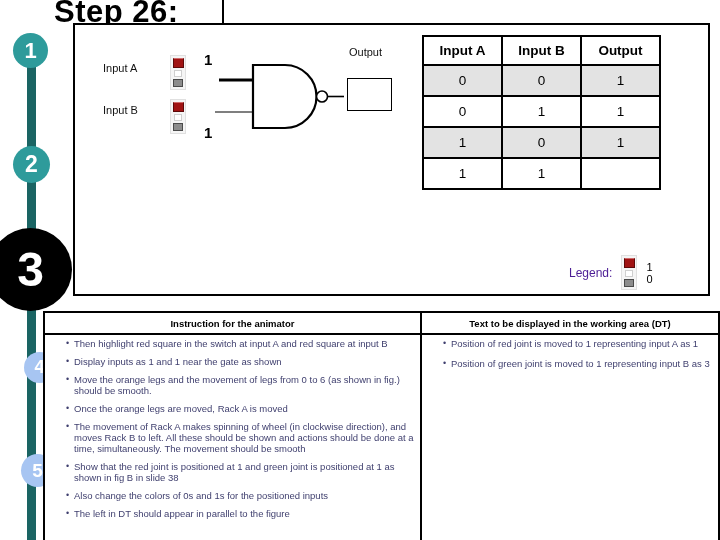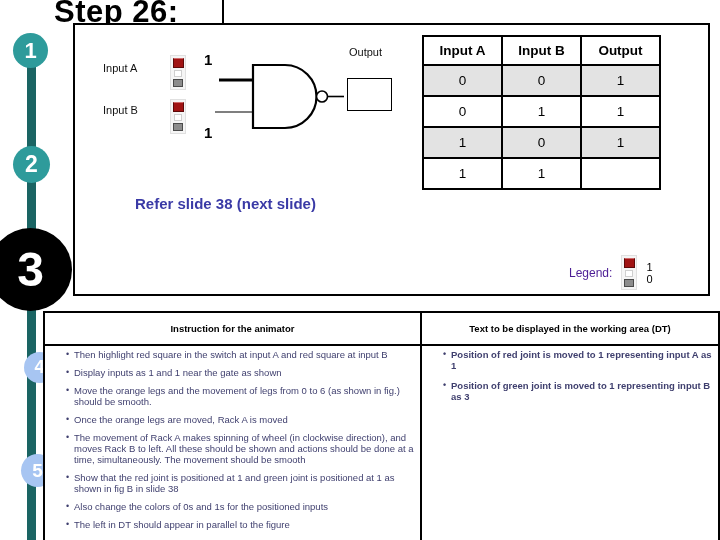--- a/index.html
+++ b/index.html
@@ -47,26 +47,26 @@
   .note { position:absolute; left:60px; top:169px; font-size:15px; font-weight:bold; color:#3A3AA6; line-height:20px; }
 
   .legend { position:absolute; left:494px; top:230px; display:flex; align-items:center; gap:9px; }
   .legend .legend-label { font-size:12px; color:#4c1d95; }
   .legend .switch { position:static; }
   .legend-vals { display:flex; flex-direction:column; font-size:11px; color:#000; line-height:12px; }
 
   
   table.instr { position:absolute; left:43px; top:311px; width:675px; border-collapse:collapse; table-layout:fixed; background:#fff; }
   .instr th, .instr td { border:2px solid #000; box-sizing:border-box; }
-  .instr th { font-size:9.5px; font-weight:bold; color:#000; height:22px; padding:10px 4px; text-align:center;margin-top:29px; }
+  .instr th { font-size:9.5px; font-weight:bold; color:#000; height:22px; padding:4px 4px; text-align:center;margin-top:29px; }
   .instr td { vertical-align:top; padding:3px 5px 0 18px; height:243px; }
   .instr ul { margin:0; padding:0 0 0 11px; list-style:none; }
   .instr li { position:relative; margin-bottom:7px; font-size:9.5px; line-height:11px; color:#3F3F6E; }
   .instr li::before { content:"\2022"; position:absolute; left:-8px; top:0; font-size:9px; color:#3F3F6E; }
-  .instr td.right-cell li { margin-bottom:9px;font-weight:bold; }
+  .instr td.right-cell li { margin-bottom:9px; }
 </style>
 </head>
 <body>
 
 <div class="stage">
 
   <div class="rail"></div>
   <div class="circle c1">
       <span>1</span>
     </div>
@@ -141,21 +141,20 @@
         </tr>
         <tr>
           <td>1</td>
           <td>1</td>
           <td></td>
         </tr>
       </tbody>
     </table>
 
     <div class="note">
-      <div>Refer slide 38 (next slide)</div>
     </div>
 
     <div class="legend">
       <span class="legend-label">Legend:</span>
       <div class="switch">
         <span class="sw-red"></span>
         <span class="sw-mid"></span>
         <span class="sw-gray"></span>
       </div>
       <div class="legend-vals">

